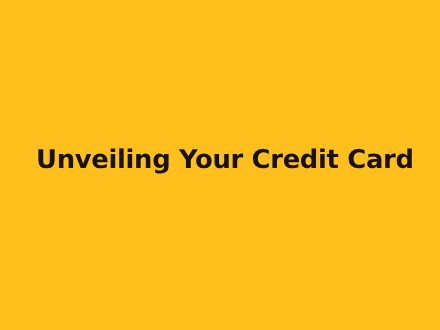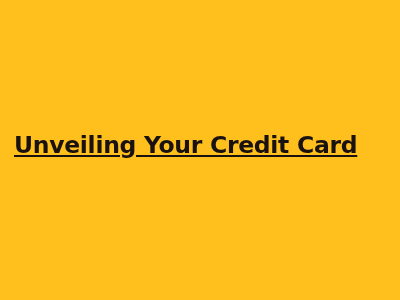--- a/index.html
+++ b/index.html
@@ -24,32 +24,31 @@
     display: flex;
     flex-direction: column;
     align-items: center;
     justify-content: center;
     overflow: hidden;
   }
 
   
   .headline {
     width: 100%;
-    text-align: left;
+    text-align: right;
     color: #191210;
     font-family: "DejaVu Sans", sans-serif;
     font-weight: bold;
     font-size: 23.5px;
     line-height: 27px;
     letter-spacing: -0.3px;
     
     margin-top: -9px;
-    padding: 0 14px;
+    padding: 0 24px;
     box-sizing: border-box;
-    text-decoration: underline;
     -webkit-font-smoothing: antialiased;
   }
 
   .headline-line {
     display: block;
     white-space: nowrap;
   }
 
   .headline-line-2 {
     letter-spacing: -0.45px;

